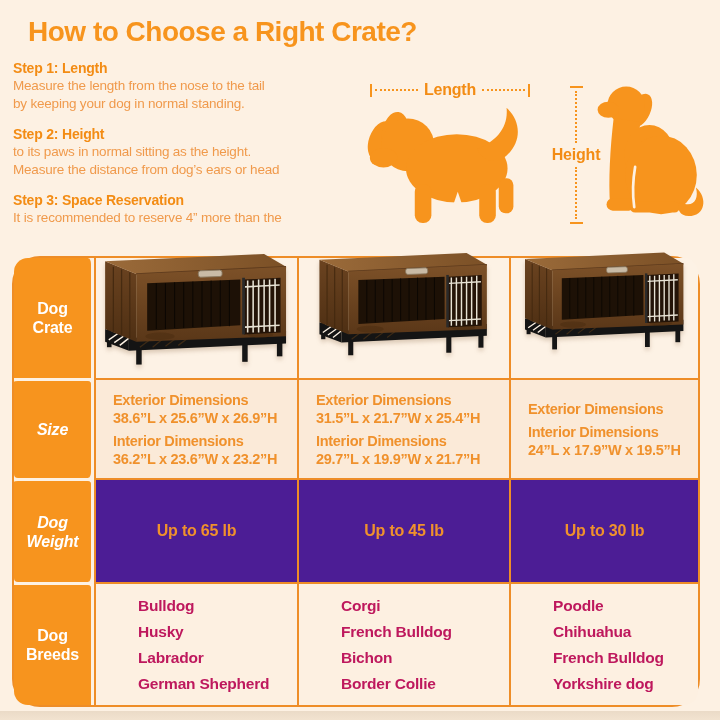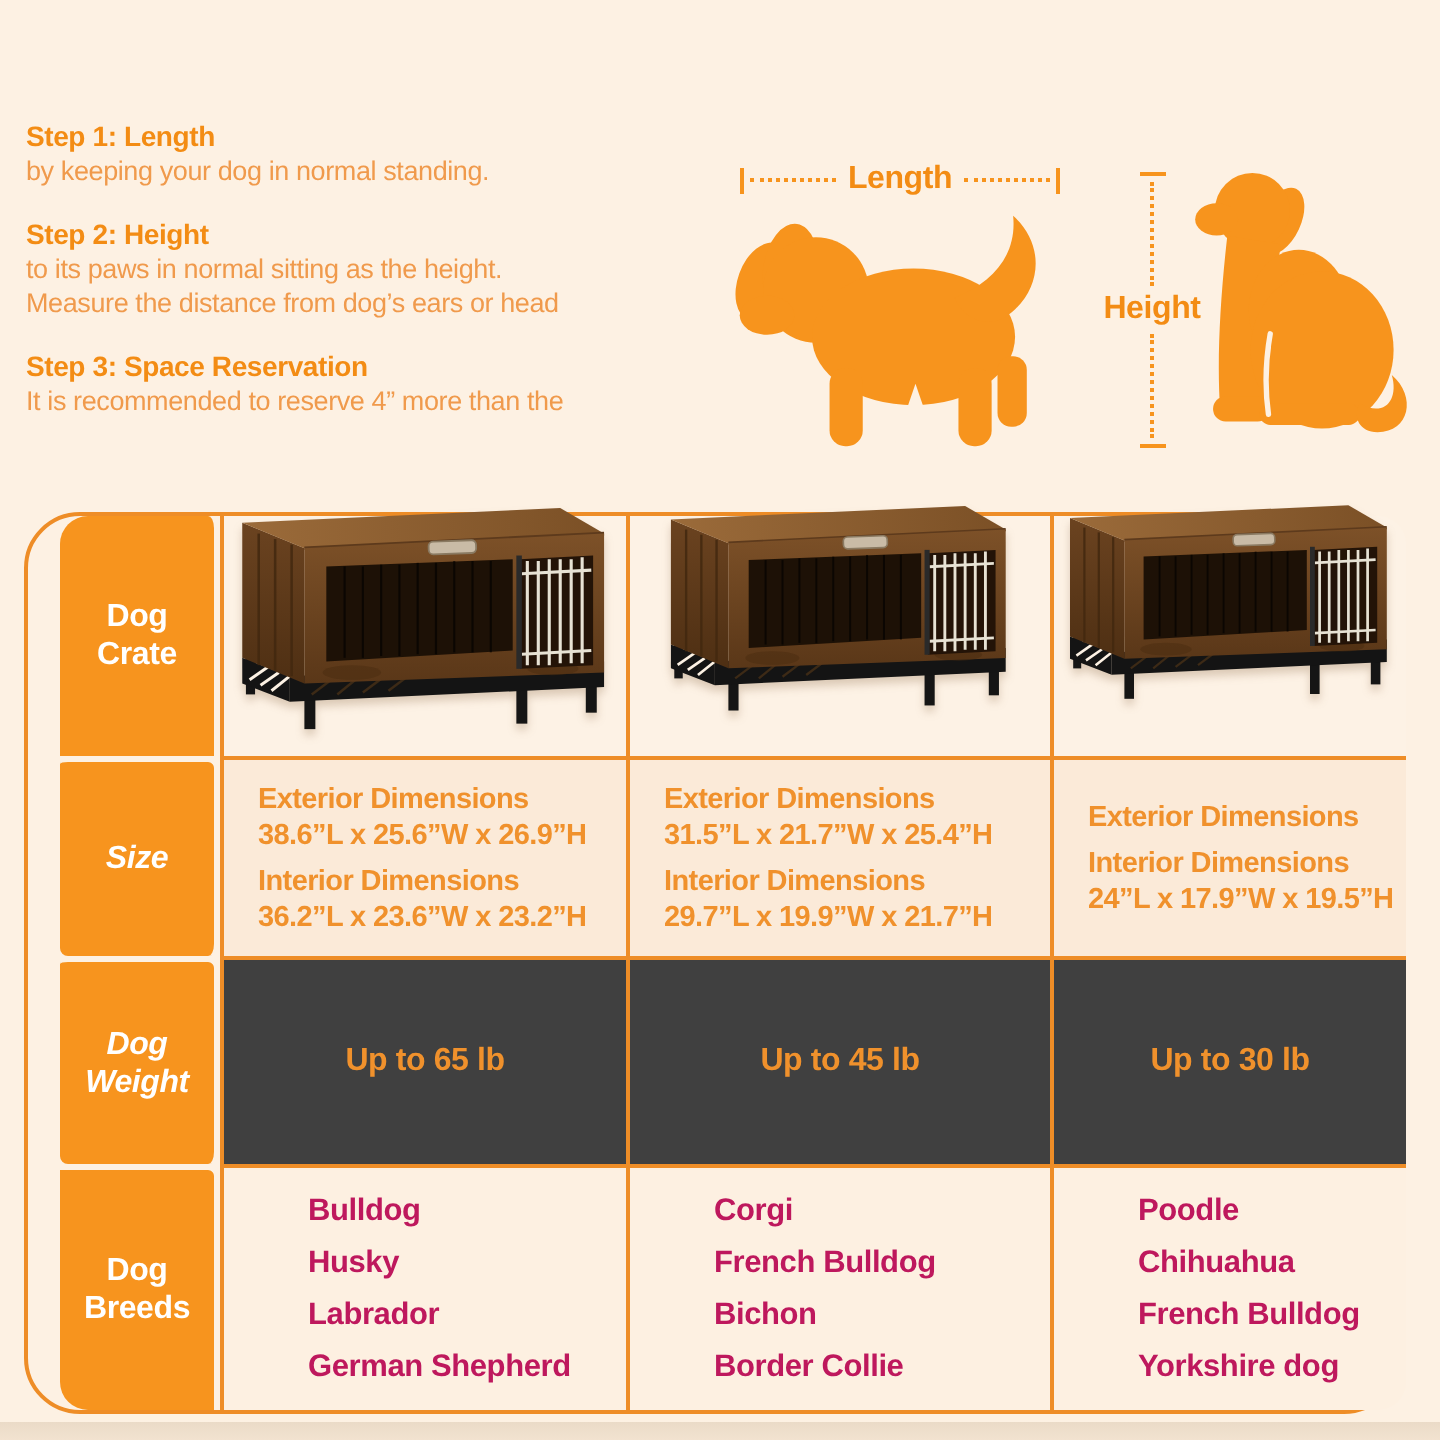--- a/index.html
+++ b/index.html
@@ -44,36 +44,35 @@
   .dots-v{flex:1;border-left:2px dotted #f7941d;margin:3px 0;}
   .dog-standing{position:absolute;left:6px;top:44px;width:166px;height:125px;}
   .dog-sitting{position:absolute;left:236px;top:24px;width:118px;height:143px;}
   
   .crate-table{
     position:absolute;left:12px;top:256px;width:688px;height:451px;
     box-sizing:border-box;border:2px solid #ee8d27;border-radius:28px;
     display:grid;
     grid-template-columns:80px 203px 212px auto;
     grid-template-rows:120px 100px 104px auto;
-    padding-left:16px;
   }
   .hc{
     background:#f7941e;color:#ffffff;font-weight:bold;font-size:16px;line-height:19px;
     display:flex;align-items:center;justify-content:center;text-align:center;
     border-right:3px solid #fdf1e3;letter-spacing:-0.2px;padding:0 4px;
     box-sizing:border-box;
   }
   .hc.r2,.hc.r3,.hc.r4{border-top:3px solid #fdf1e3;}
   .hc.r1{border-top-left-radius:14px;border-top-right-radius:6px;}
   .hc.r2,.hc.r3{border-radius:4px 6px 6px 4px;font-style:italic;}
   .hc.r4{border-bottom-left-radius:14px;border-top-right-radius:6px;}
   .cc{box-sizing:border-box;border-left:2px solid #ee8d27;overflow:visible;}
   .cc.r2,.cc.r3,.cc.r4{border-top:2px solid #ee8d27;}
   .bg1{background:#fdf2e5;} .bg2{background:#fbead8;}
-  .bg3{background:#404040;} .bg4{background:#fdf0e1;}
+  .bg3{background:#4c1d95;} .bg4{background:#fdf0e1;}
   .cc.r1.c3{border-top-right-radius:14px;}
   .cc.r4.c3{border-bottom-right-radius:14px;}
   .crate-cell{display:flex;align-items:flex-start;justify-content:center;}
   .crate-img{margin-top:-12px;filter:drop-shadow(0 3px 2px rgba(120,80,40,.25));}
   .size-cell{
     display:flex;flex-direction:column;justify-content:center;
     padding-left:17px;color:#f0912c;font-weight:bold;
     font-size:14.5px;line-height:18px;letter-spacing:-0.3px;white-space:nowrap;
   }
   .size-para{margin:0 0 5px 0;}
@@ -194,24 +193,26 @@
         <rect x="40" y="134" width="56" height="12" rx="6"></rect>
         <path d="M96,134 C110,142 118,132 114,118 C128,130 124,150 106,150 C96,150 92,142 96,134 Z"></path>
       </g>
       <path d="M46,95 C43,112 43,126 45,140" stroke="#fdf1e3" stroke-width="3" fill="none" stroke-linecap="round"></path>
     </symbol>
   </defs>
 </svg>
 
 <div class="page">
 
+  <h1 class="title">How to Choose a Right Crate?</h1>
 
   <section class="steps">
     <div class="step">
       <div class="step-heading">Step 1: Length</div>
+      <div class="step-line">Measure the length from the nose to the tail</div>
       <div class="step-line">by keeping your dog in normal standing.</div>
     </div>
     <div class="step">
       <div class="step-heading">Step 2: Height</div>
       <div class="step-line">to its paws in normal sitting as the height.</div>
       <div class="step-line">Measure the distance from dog’s ears or head</div>
     </div>
     <div class="step">
       <div class="step-heading">Step 3: Space Reservation</div>
       <div class="step-line">It is recommended to reserve 4” more than the</div>

